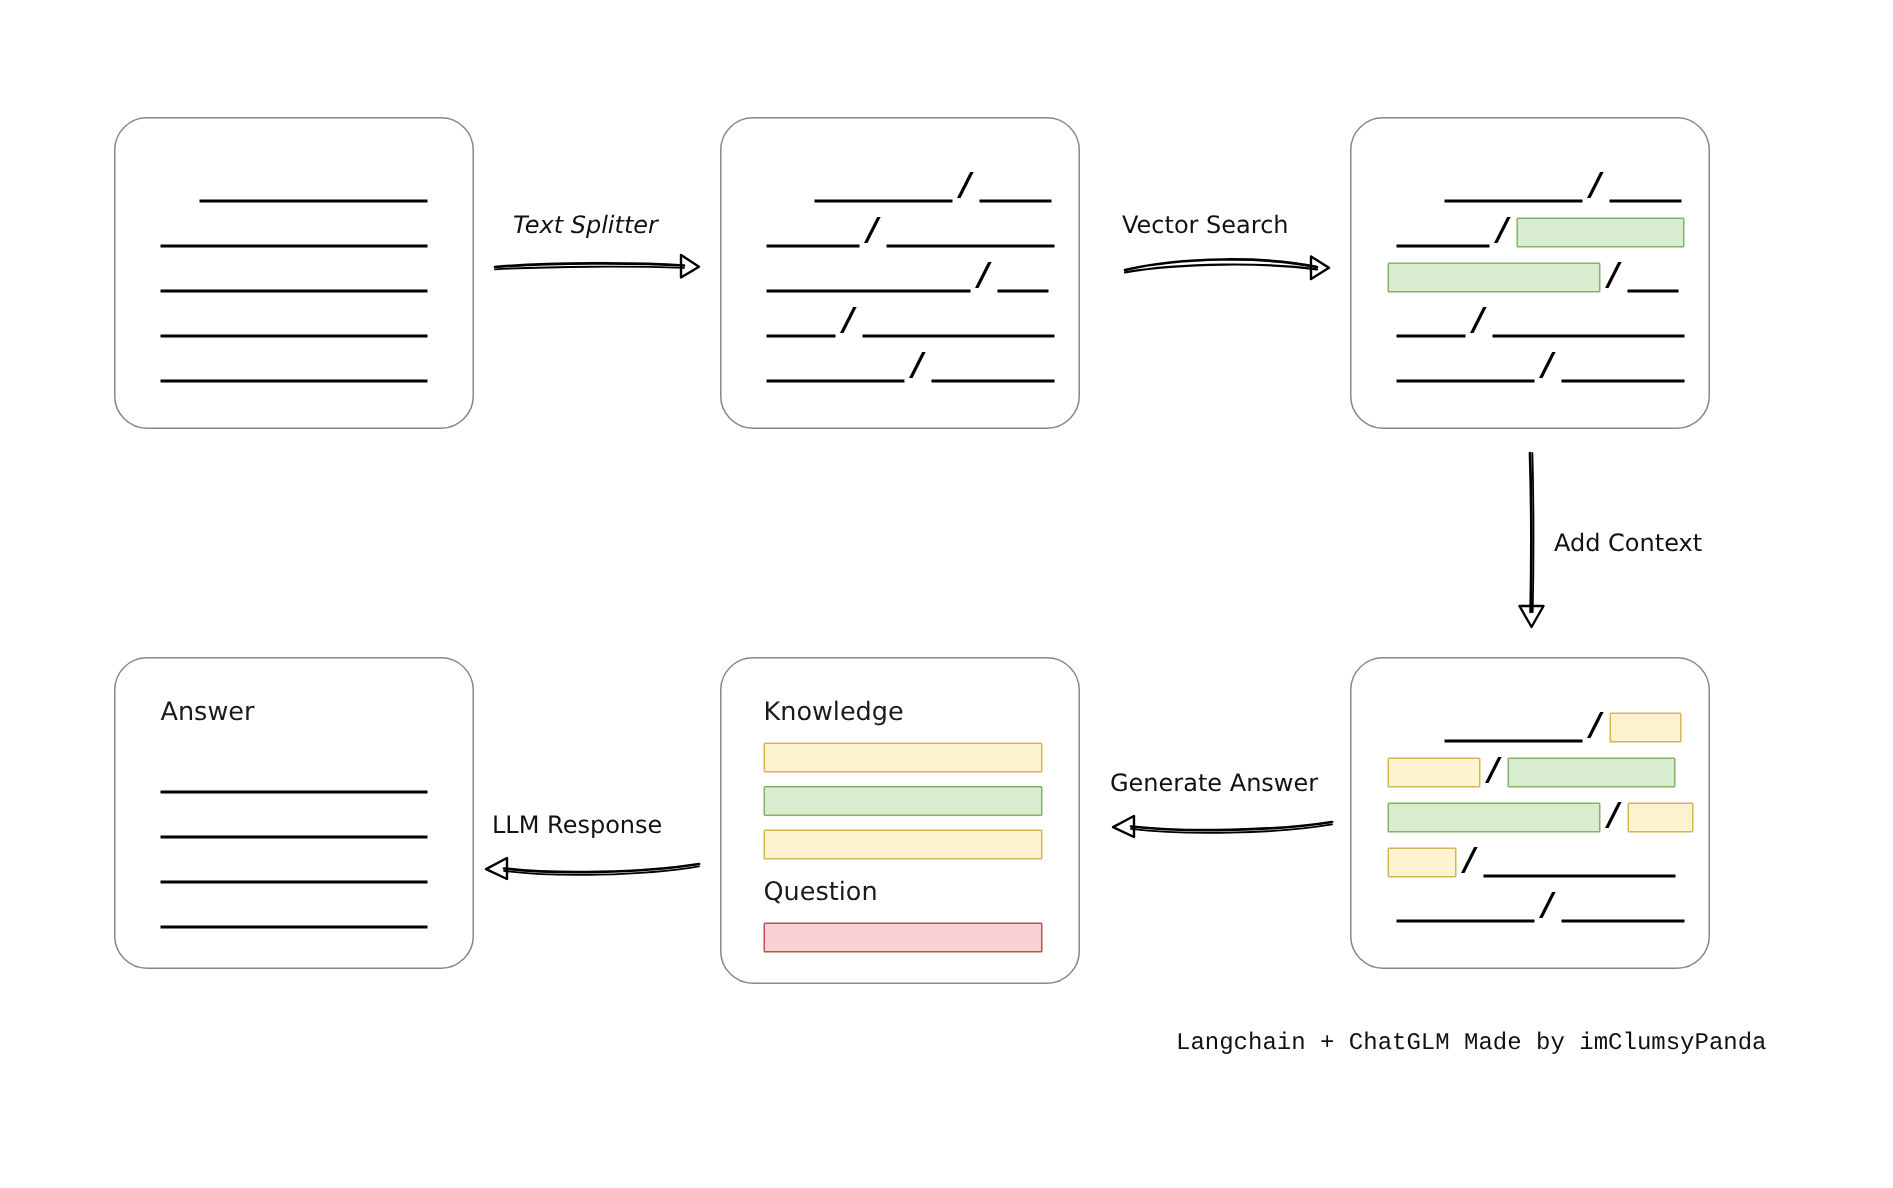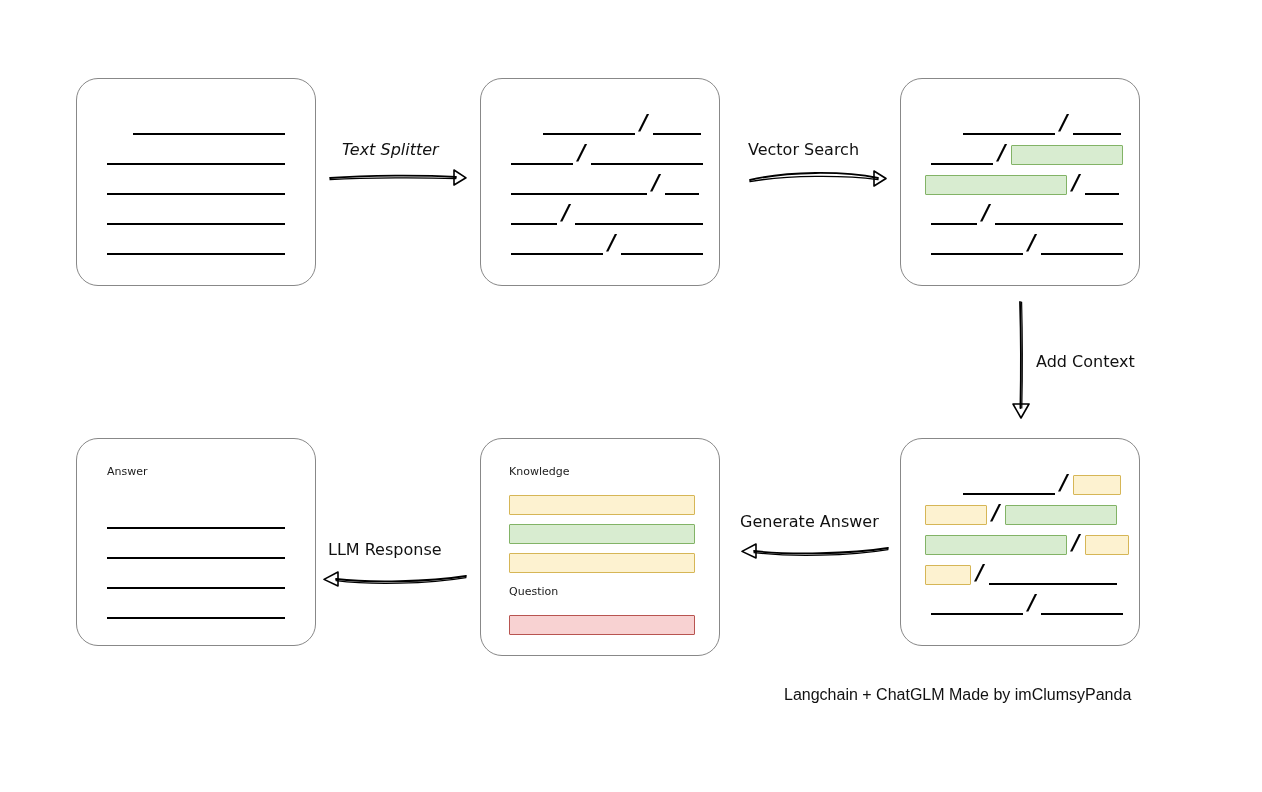--- a/index.html
+++ b/index.html
@@ -59,21 +59,21 @@
     border-radius: 1px;
   }
   .chip.green  { background: #d8ecd0; border: 1.4px solid #82b366; }
   .chip.yellow { background: #fdf2d0; border: 1.4px solid #d6b656; }
   .chip.red    { background: #f8d2d2; border: 1.4px solid #b85450; }
 
   
   .box-label {
     position: absolute;
     font-family: "DejaVu Sans", sans-serif;
-    font-size: 11px;
+    font-size: 17px;
     color: #1a1a1a;
     white-space: nowrap;
   }
 
   
   .arrow-wrap {
     position: absolute;
   }
   .arrow-label {
     position: absolute;
@@ -83,21 +83,21 @@
     white-space: nowrap;
   }
   .arrow-svg {
     position: absolute;
     overflow: visible;
   }
 
   
   .footer-note {
     position: absolute;
-    font-family: Liberation Sans, sans-serif;
+    font-family: Liberation Mono, monospace;
     font-size: 16px;
     color: #111111;
     white-space: nowrap;
   }
 </style>
 </head>
 <body>
 
 <div class="canvas">
 

